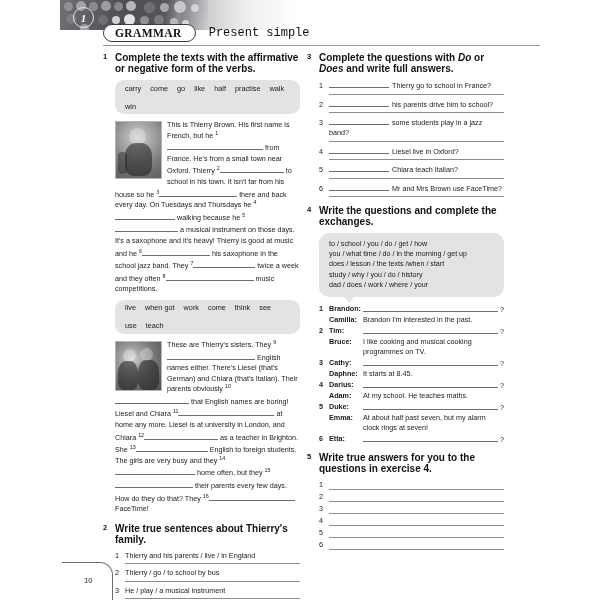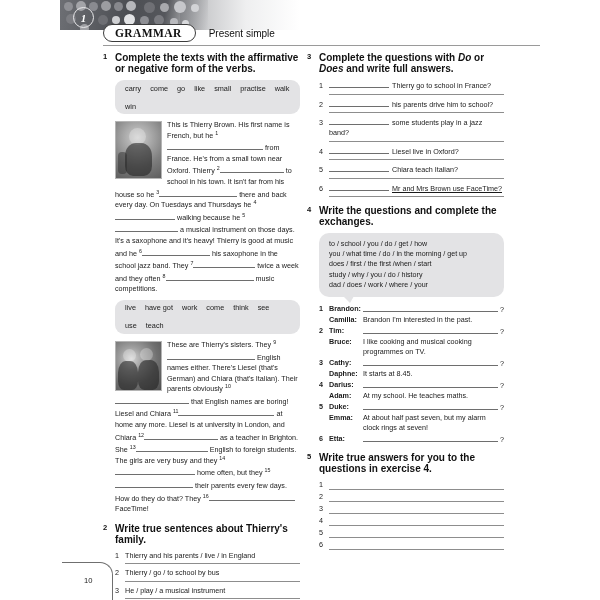--- a/index.html
+++ b/index.html
@@ -83,22 +83,22 @@
     border-radius: 9px;
     padding: 2px 13px 2px 11px;
     font-size: 11.5px;
     font-weight: bold;
     letter-spacing: 0.4px;
     font-family: "Liberation Serif", serif;
     color: #111;
     background: #fff;
   }
   .grammar-sub {
-    font-size: 10px;
-    font-family: Liberation Sans, sans-serif;
+    font-size: 12px;
+    font-family: Liberation Mono, monospace;
     color: #111;
   }
   .title-rule {
     position: absolute;
     left: 103px;
     top: 45px;
     width: 437px;
     height: 1px;
     background: #9a9a9a;
   }
@@ -352,21 +352,21 @@
     <div class="ex">
       <div class="ex-num">1</div>
       <div class="ex-text">Complete the texts with the affirmative or negative form of the verbs.</div>
     </div>
 
     <div class="wordbank">
       <span>carry</span>
       <span>come</span>
       <span>go</span>
       <span>like</span>
-      <span>small</span>
+      <span>half</span>
       <span>practise</span>
       <span>walk</span>
       <span>win</span>
     </div>
 
     <div class="textblock">
       <div class="photo">
         <div class="ph-shape" style="left:13px;top:6px;width:17px;height:17px;"></div>
         <div class="ph-dark" style="left:9px;top:21px;width:27px;height:33px;"></div>
         <div class="ph-shape" style="left:2px;top:30px;width:9px;height:22px;background:rgba(40,40,40,0.45);border-radius:4px;"></div>
@@ -378,21 +378,21 @@
       <span> walking because he </span><sup class="n">5</sup><span class="blank" style="width:63px;"></span>
       <span> a musical instrument on those days. It's a saxophone and it's heavy! Thierry is good at music and he </span><sup class="n">6</sup><span class="blank" style="width:68px;"></span>
       <span> his saxophone in the school jazz band. They </span><sup class="n">7</sup><span class="blank" style="width:62px;"></span>
       <span> twice a week and they often </span><sup class="n">8</sup><span class="blank" style="width:88px;"></span>
       <span> music competitions.</span>
       <div style="clear:both;"></div>
     </div>
 
     <div class="wordbank" style="margin-top:5px;">
       <span>live</span>
-      <span>have got</span>
+      <span>when got</span>
       <span>work</span>
       <span>come</span>
       <span>think</span>
       <span>see</span>
       <span>use</span>
       <span>teach</span>
     </div>
 
     <div class="textblock">
       <div class="photo p2">
@@ -470,34 +470,34 @@
         <div style="flex:1;"><span class="q-blank"></span><span>Liesel live in Oxford?</span></div>
       </div>
       <div class="rule"></div>
       <div class="q-row">
         <div class="n">5</div>
         <div style="flex:1;"><span class="q-blank"></span><span>Chiara teach Italian?</span></div>
       </div>
       <div class="rule"></div>
       <div class="q-row">
         <div class="n">6</div>
-        <div style="flex:1;text-decoration:underline;"><span class="q-blank"></span><span>Mr and Mrs Brown use FaceTime?</span></div>
+        <div style="flex:1;"><span class="q-blank"></span><span>Mr and Mrs Brown use FaceTime?</span></div>
       </div>
       <div class="rule"></div>
     </div>
 
     <div class="ex" style="margin-top:8px;">
       <div class="ex-num">4</div>
       <div class="ex-text">Write the questions and complete the exchanges.</div>
     </div>
 
     <div class="bubble">
       <div>to / school / you / do / get / how</div>
       <div>you / what time / do / in the morning / get up</div>
-      <div>does / first / the first /when / start</div>
+      <div>does / lesson / the texts /when / start</div>
       <div>study / why / you / do / history</div>
       <div>dad / does / work  / where / your</div>
       <div class="bubble-tail"></div>
     </div>
 
     <div class="numlist">
       <div class="dlg-item">
         <div class="dlg-line">
           <div class="n">1</div>
           <div class="who">Brandon:</div>

